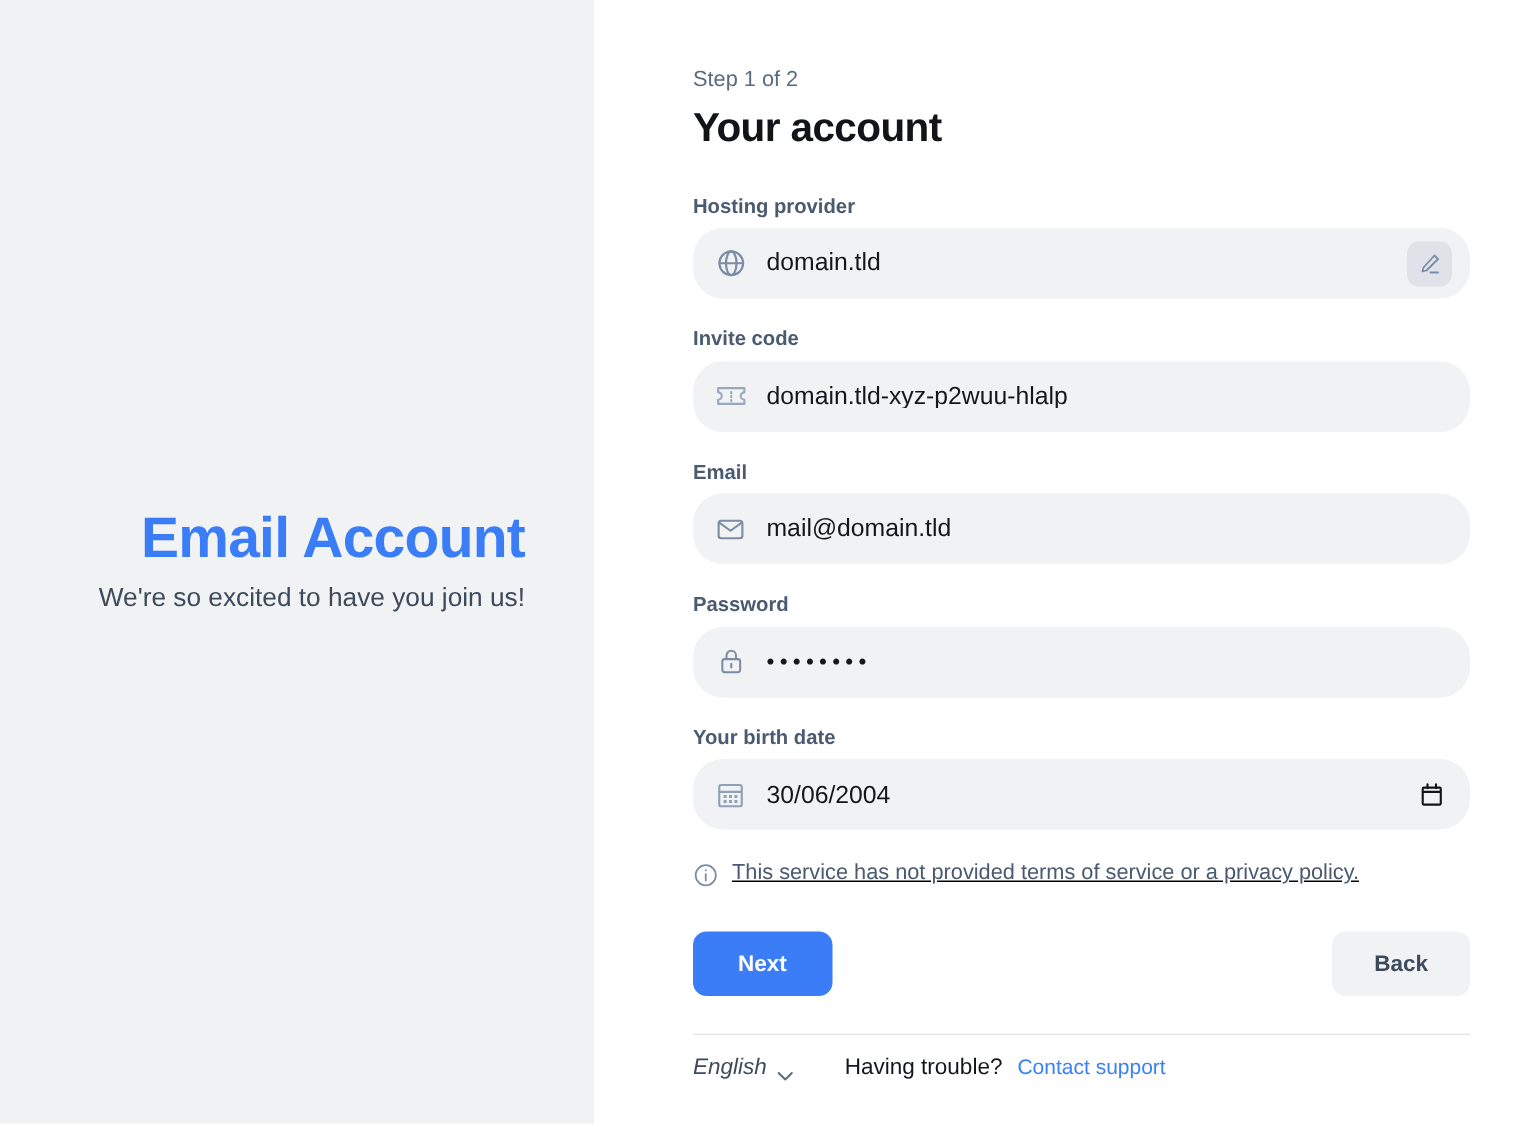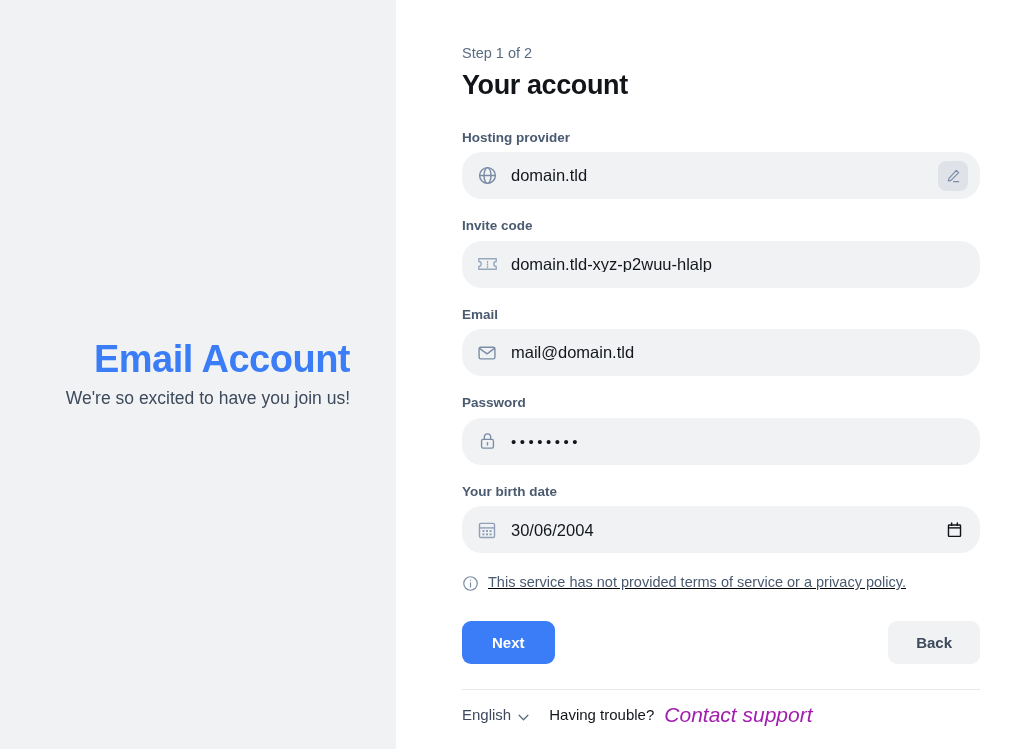--- a/index.html
+++ b/index.html
@@ -175,43 +175,43 @@
     margin-top: 25px;
   }
   .footer {
     display: flex;
     align-items: center;
     padding-top: 14px;
     gap: 10px;
   }
   .lang-select {
     display: flex;
-    align-items: flex-start;
+    align-items: center;
     gap: 7px;
     cursor: pointer;
+    font-style: italic;
   }
   .lang-label {
     font-size: 15px;
     color: #3d4a5c;
     line-height: 1;
   }
   .chevron { width: 11px; height: 7px; flex: 0 0 auto; }
   .help-text {
     font-size: 15px;
     color: #13171c;
-    margin-left: 10px;
+    margin-left: 24px;
     line-height: 1;
   }
   .support-link {
-    font-size: 21px;
-    color: #a21caf;
+    font-size: 14px;
+    color: #3b82f6;
     cursor: pointer;
     text-decoration: none;
     line-height: 1;
-    font-style: italic;
   }
 </style>
 </head>
 <body>
 
 <div class="page">
 
   <aside class="left-panel">
     <h1 class="brand-title">Email Account</h1>
     <p class="brand-subtitle">We're so excited to have you join us!</p>

